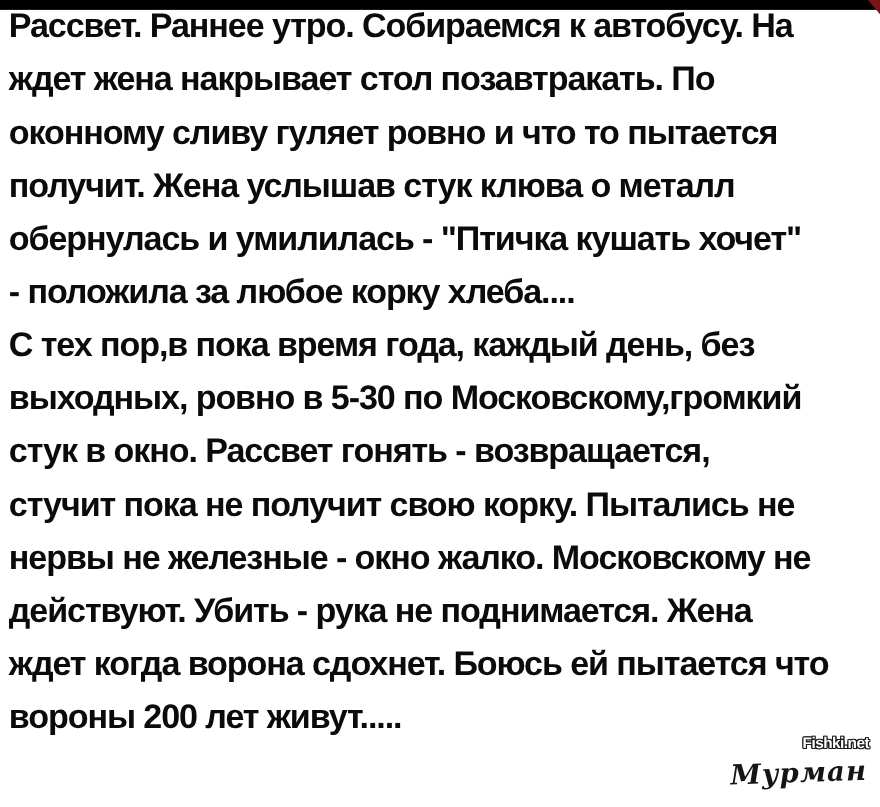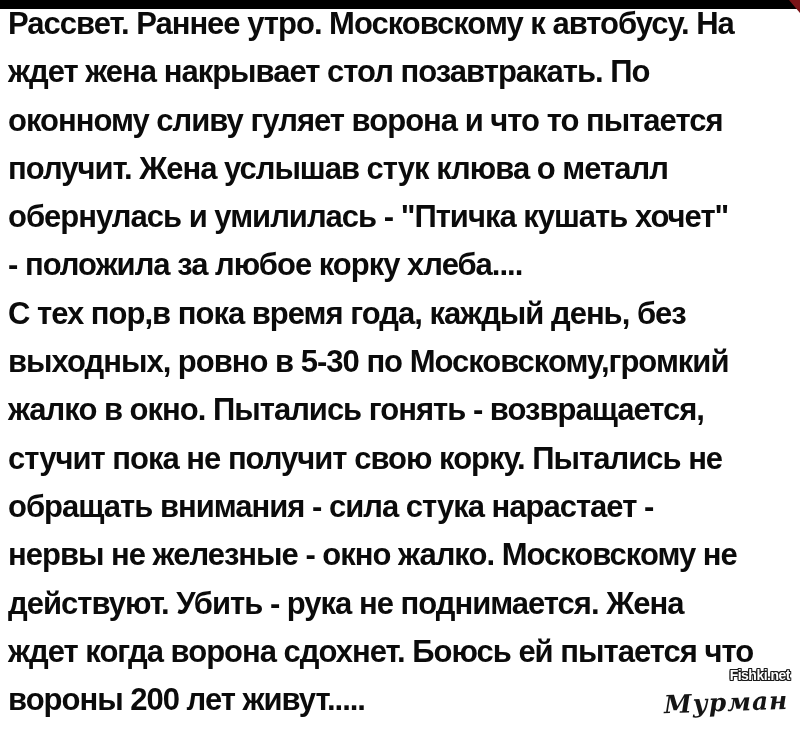--- a/index.html
+++ b/index.html
@@ -83,31 +83,30 @@
   }
 </style>
 </head>
 <body>
 
 <div class="page">
   <div class="top-bar"></div>
   <div class="corner-fold"></div>
 
   <div class="text-block">
-    <div class="line">Рассвет. Раннее утро. Московскому к автобусу. На</div>
+    <div class="line">Рассвет. Раннее утро. Собираемся к автобусу. На</div>
     <div class="line">ждет жена накрывает стол позавтракать. По</div>
-    <div class="line">оконному сливу гуляет ворона и что то пытается</div>
+    <div class="line">оконному сливу гуляет ровно и что то пытается</div>
     <div class="line">получит. Жена услышав стук клюва о металл</div>
     <div class="line">обернулась и умилилась - "Птичка кушать хочет"</div>
     <div class="line">- положила за любое корку хлеба....</div>
     <div class="line">С тех пор,в пока время года, каждый день, без</div>
     <div class="line">выходных, ровно в 5-30 по Московскому,громкий</div>
-    <div class="line">жалко в окно. Пытались гонять - возвращается,</div>
+    <div class="line">стук в окно. Рассвет гонять - возвращается,</div>
     <div class="line">стучит пока не получит свою корку. Пытались не</div>
-    <div class="line">обращать внимания - сила стука нарастает -</div>
     <div class="line">нервы не железные - окно жалко. Московскому не</div>
     <div class="line">действуют. Убить - рука не поднимается. Жена</div>
     <div class="line">ждет когда ворона сдохнет. Боюсь ей пытается что</div>
     <div class="line">вороны 200 лет живут.....</div>
   </div>
 
   <div class="signature">Мурман</div>
   <div class="watermark">Fishki.net</div>
 </div>
 

